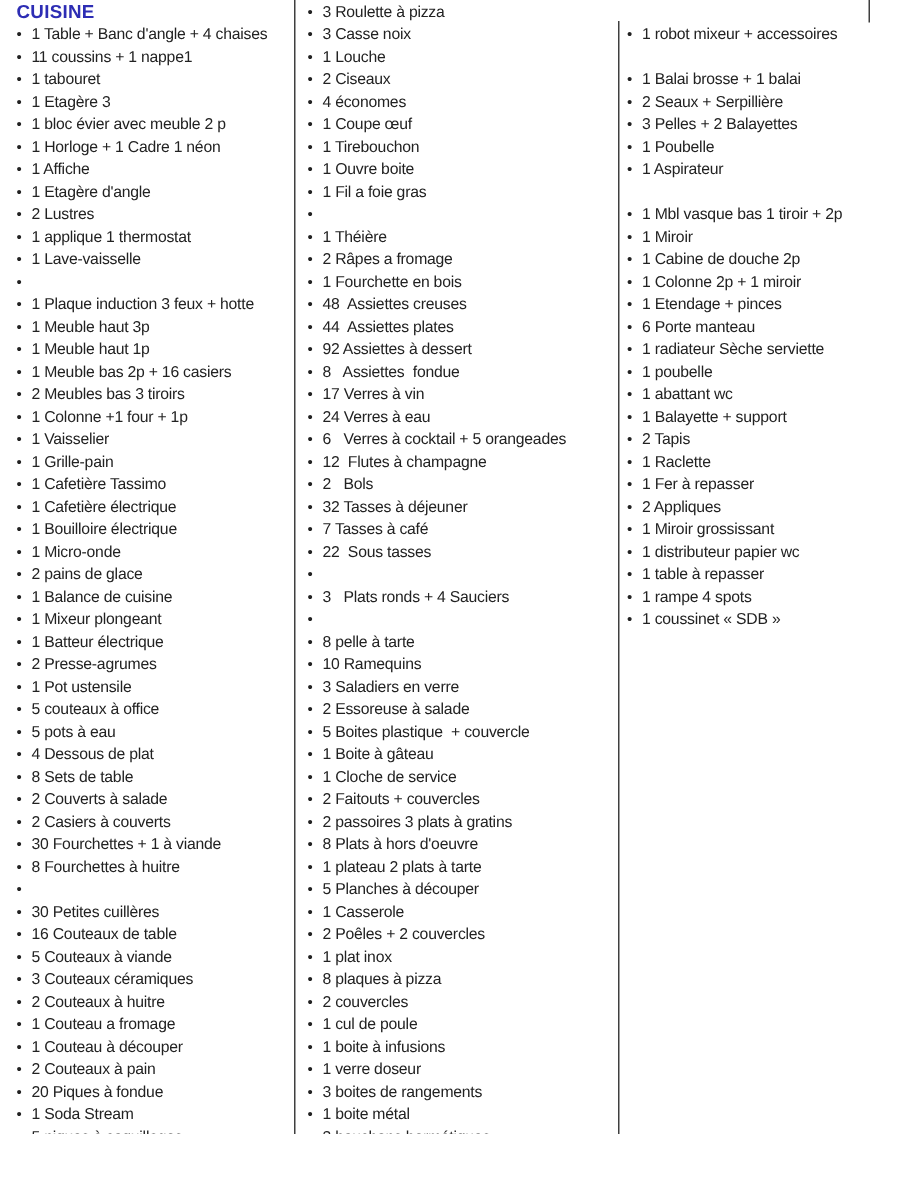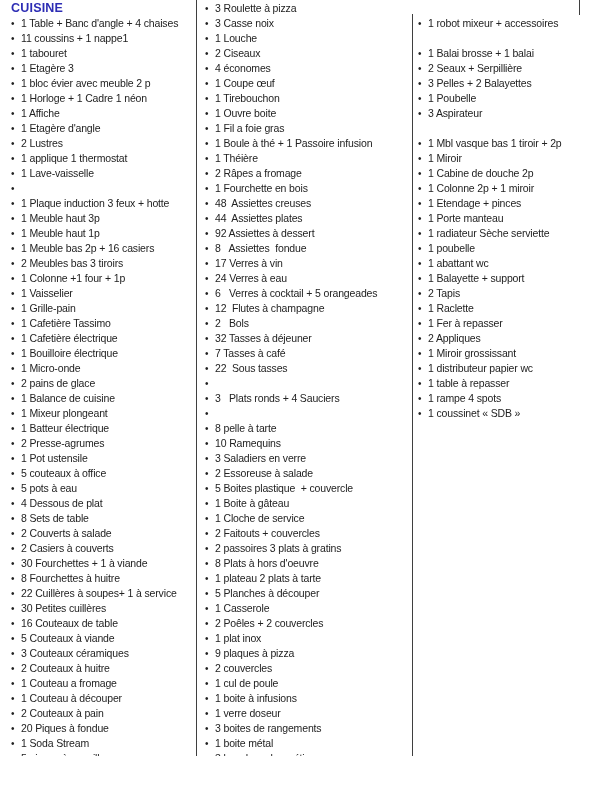--- a/index.html
+++ b/index.html
@@ -201,21 +201,20 @@
       <div class="row item">
         <span class="bullet">•</span>
         <span class="item-text">30 Fourchettes + 1 à viande</span>
       </div>
       <div class="row item">
         <span class="bullet">•</span>
         <span class="item-text">8 Fourchettes à huitre</span>
       </div>
       <div class="row item">
         <span class="bullet">•</span>
-        <span class="item-text">22 Cuillères à soupes+ 1 à service</span>
       </div>
       <div class="row item">
         <span class="bullet">•</span>
         <span class="item-text">30 Petites cuillères</span>
       </div>
       <div class="row item">
         <span class="bullet">•</span>
         <span class="item-text">16 Couteaux de table</span>
       </div>
       <div class="row item">
@@ -291,21 +290,20 @@
       <div class="row item">
         <span class="bullet">•</span>
         <span class="item-text">1 Ouvre boite</span>
       </div>
       <div class="row item">
         <span class="bullet">•</span>
         <span class="item-text">1 Fil a foie gras</span>
       </div>
       <div class="row item">
         <span class="bullet">•</span>
-        <span class="item-text">1 Boule à thé + 1 Passoire infusion</span>
       </div>
       <div class="row item">
         <span class="bullet">•</span>
         <span class="item-text">1 Théière</span>
       </div>
       <div class="row item">
         <span class="bullet">•</span>
         <span class="item-text">2 Râpes a fromage</span>
       </div>
       <div class="row item">
@@ -425,21 +423,21 @@
       <div class="row item">
         <span class="bullet">•</span>
         <span class="item-text">2 Poêles + 2 couvercles</span>
       </div>
       <div class="row item">
         <span class="bullet">•</span>
         <span class="item-text">1 plat inox</span>
       </div>
       <div class="row item">
         <span class="bullet">•</span>
-        <span class="item-text">9 plaques à pizza</span>
+        <span class="item-text">8 plaques à pizza</span>
       </div>
       <div class="row item">
         <span class="bullet">•</span>
         <span class="item-text">2 couvercles</span>
       </div>
       <div class="row item">
         <span class="bullet">•</span>
         <span class="item-text">1 cul de poule</span>
       </div>
       <div class="row item">
@@ -485,21 +483,21 @@
       <div class="row item">
         <span class="bullet">•</span>
         <span class="item-text">3 Pelles + 2 Balayettes</span>
       </div>
       <div class="row item">
         <span class="bullet">•</span>
         <span class="item-text">1 Poubelle</span>
       </div>
       <div class="row item">
         <span class="bullet">•</span>
-        <span class="item-text">3 Aspirateur</span>
+        <span class="item-text">1 Aspirateur</span>
       </div>
       <div class="row blank"></div>
       <div class="row item">
         <span class="bullet">•</span>
         <span class="item-text">1 Mbl vasque bas 1 tiroir + 2p</span>
       </div>
       <div class="row item">
         <span class="bullet">•</span>
         <span class="item-text">1 Miroir</span>
       </div>
@@ -510,21 +508,21 @@
       <div class="row item">
         <span class="bullet">•</span>
         <span class="item-text">1 Colonne 2p + 1 miroir</span>
       </div>
       <div class="row item">
         <span class="bullet">•</span>
         <span class="item-text">1 Etendage + pinces</span>
       </div>
       <div class="row item">
         <span class="bullet">•</span>
-        <span class="item-text">1 Porte manteau</span>
+        <span class="item-text">6 Porte manteau</span>
       </div>
       <div class="row item">
         <span class="bullet">•</span>
         <span class="item-text">1 radiateur Sèche serviette</span>
       </div>
       <div class="row item">
         <span class="bullet">•</span>
         <span class="item-text">1 poubelle</span>
       </div>
       <div class="row item">

